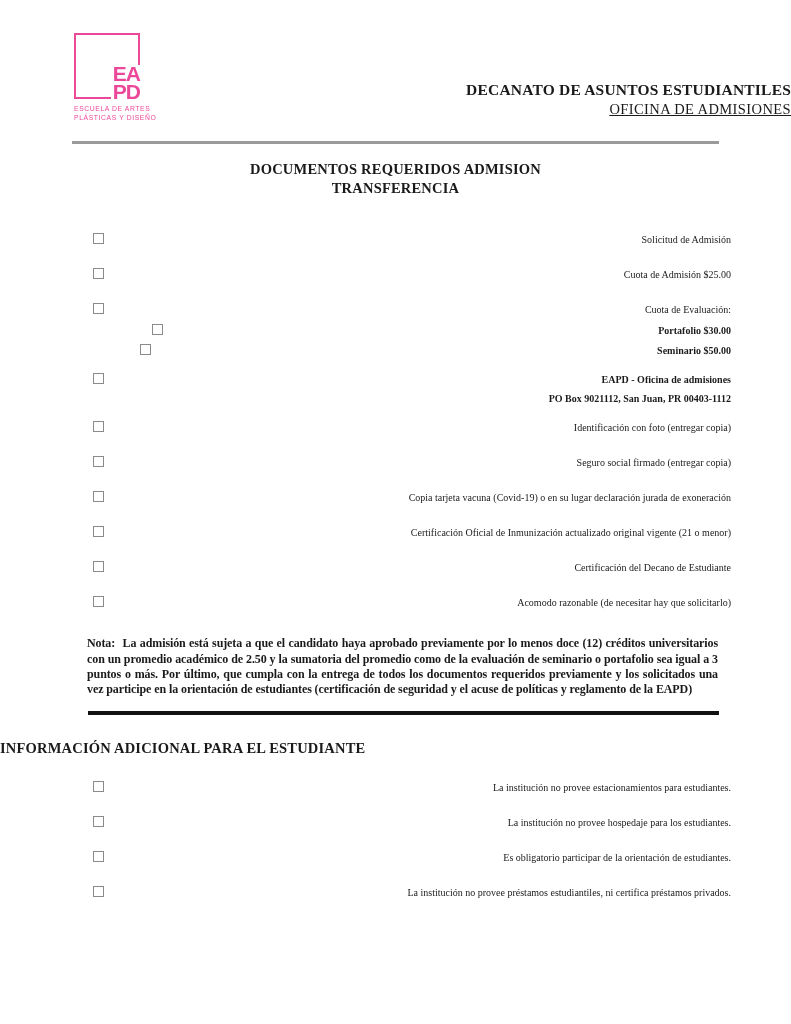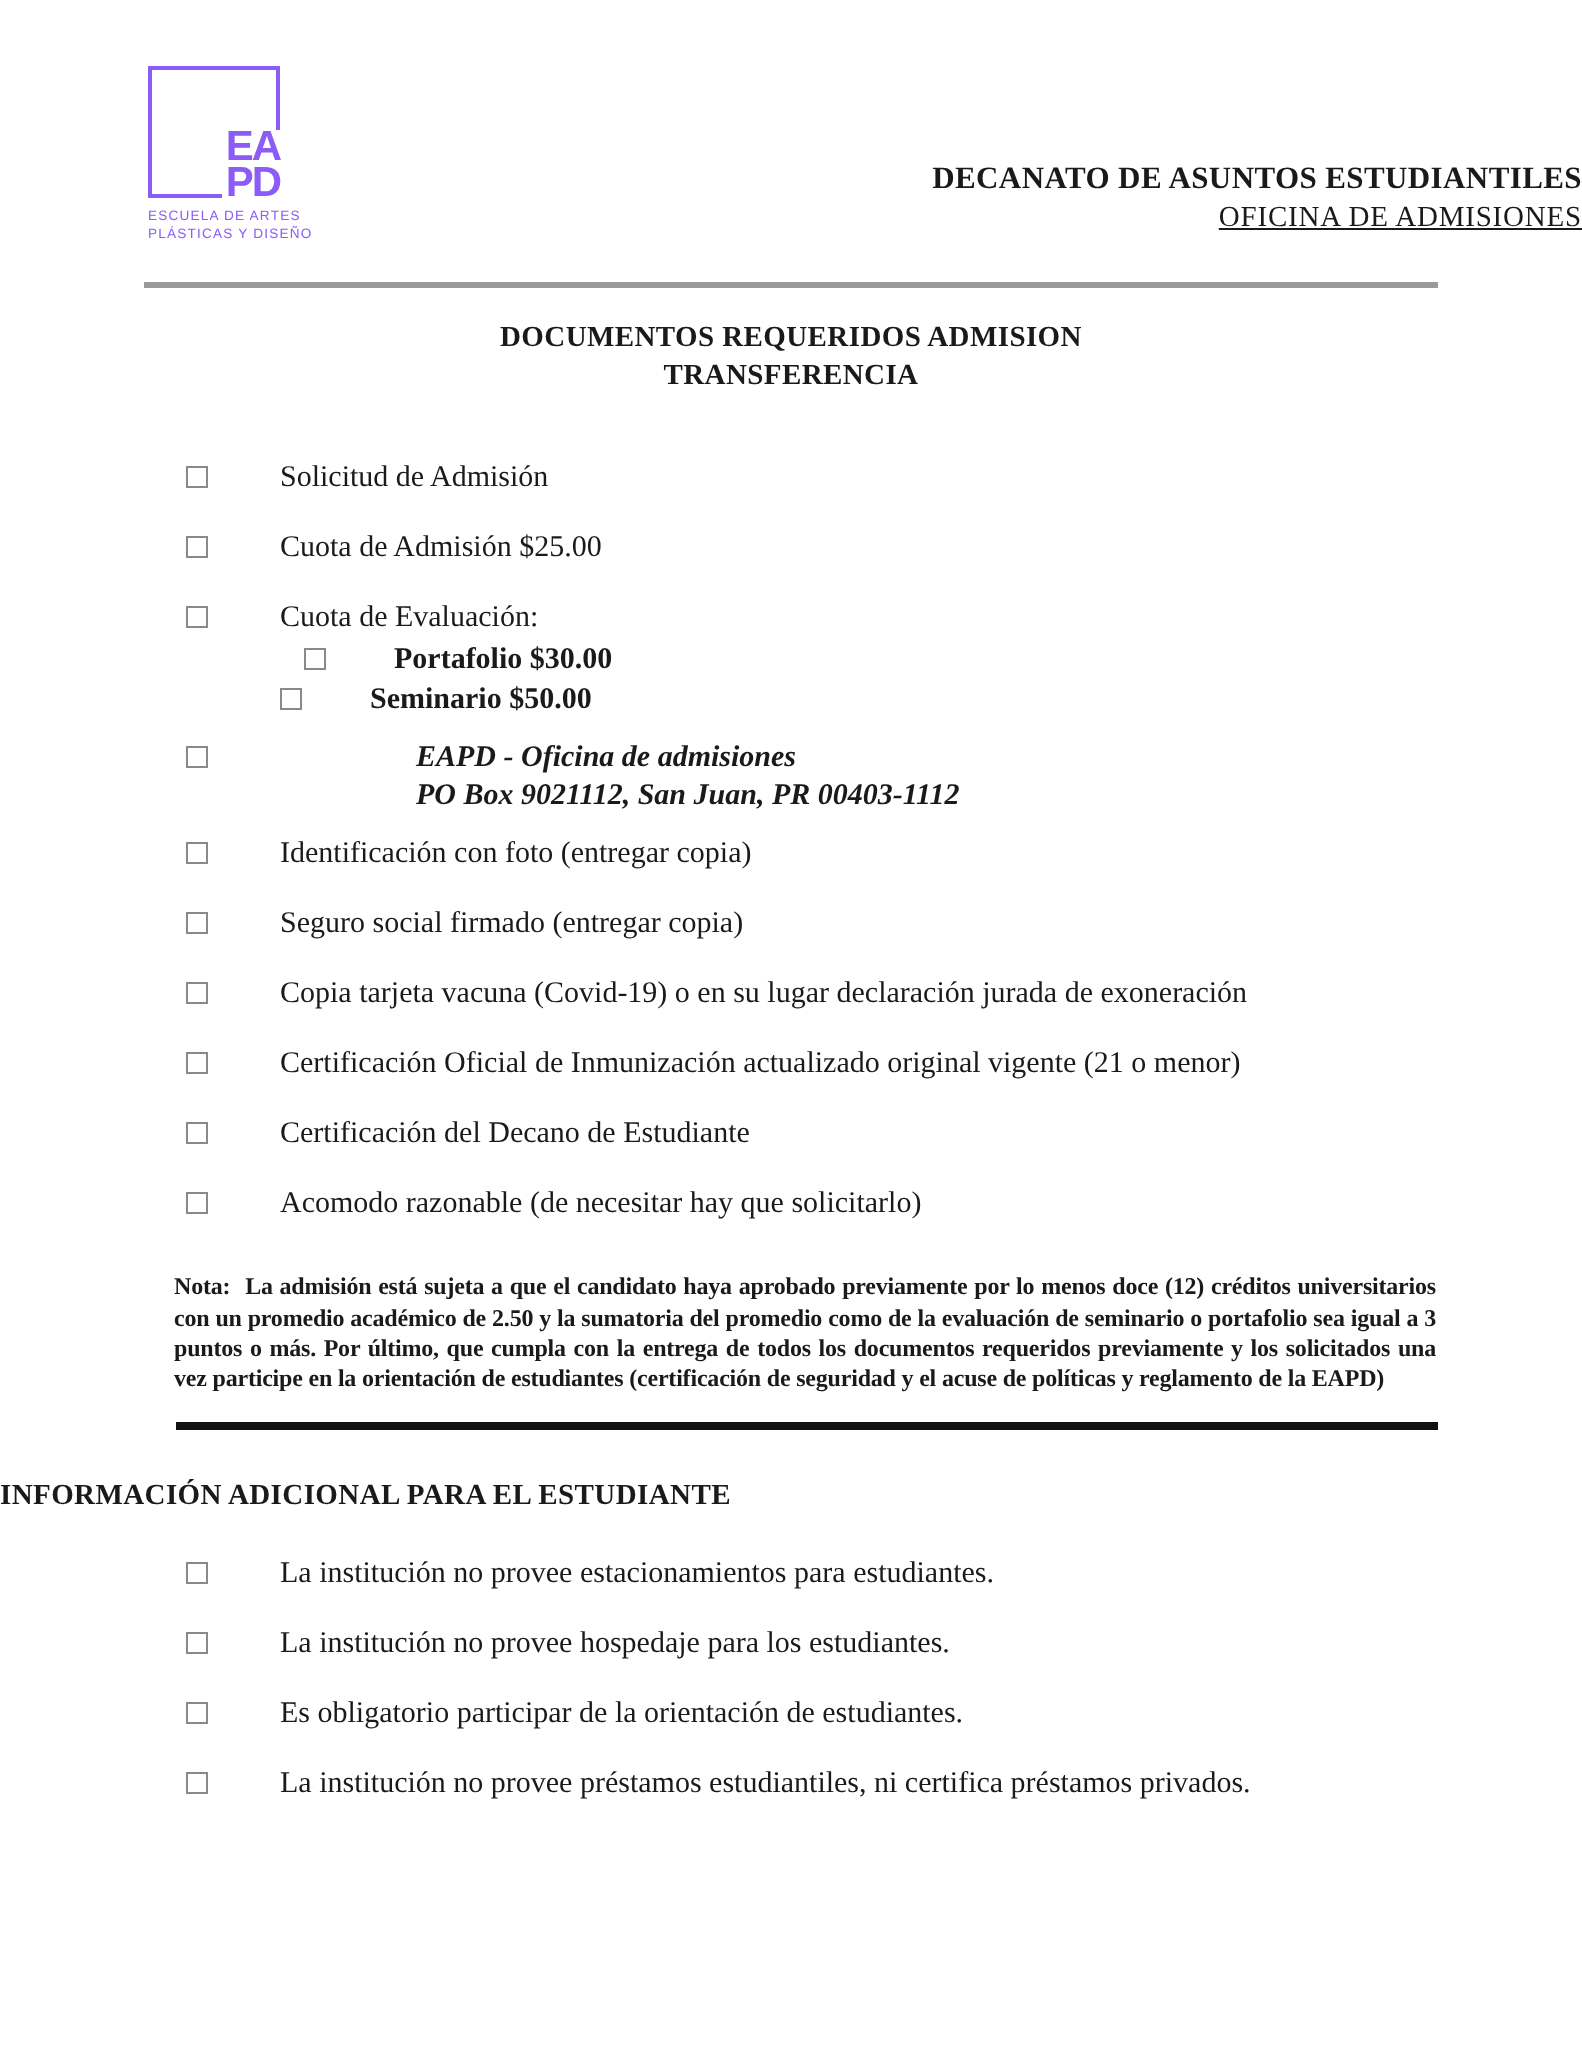--- a/index.html
+++ b/index.html
@@ -40,56 +40,56 @@
   .header-subtitle { font-size: 14.5px; margin-top: 2px; letter-spacing: 0.4px; text-decoration: underline; }
 
   .rule-gray { height: 3px; background: #9a9a9a; margin: 0 72px; }
   .rule-black { height: 4px; background: #121212; margin: 13px 72px 0 88px; }
 
   
   .doc-title { text-align: center; margin-top: 16px; font-weight: bold; font-size: 14.5px; line-height: 1.32; letter-spacing: 0.2px; }
 
   
   .checklist { margin: 32px 60px 0 93px; }
-  .row { display: flex; align-items: flex-start; font-size: 15px; line-height: 19px; margin-bottom: 16px; }
+  .row { display: flex; align-items: flex-start; font-size: 10px; line-height: 19px; margin-bottom: 16px; text-align: right; }
   .row.tight { margin-bottom: 2px; }
   .row.tight2 { margin-bottom: 1px; padding-left: 12px; }
   .row.after-sub { margin-bottom: 10px; }
   .row.sub { margin-left: 47px; }
   .cb {
     width: 11px; height: 11px; flex: none;
     border: 1px solid #8a8a8a; background: #ffffff;
     margin-top: 3px;
   }
   .row > .cb { margin-right: 36px; }
   .row.sub > .cb { margin-right: 34px; }
   .txt { flex: 1; }
   .bold { font-weight: bold; }
-  .addr { margin-left: 68px; font-weight: bold; font-style: italic; }
+  .addr { margin-left: 68px; font-weight: bold; }
 
   
   .note {
     margin: 24px 73px 0 87px;
     font-size: 12px; font-weight: bold;
     line-height: 15.4px; text-align: justify;
     letter-spacing: -0.1px;
   }
   .note-label { margin-right: 4px; }
 
   
   .section2-title { text-align: left; font-weight: bold; font-size: 14.5px; margin-top: 25px; letter-spacing: 0.2px; }
   .checklist.second { margin-top: 21px; }
 </style>
 </head>
 <body>
 
 <div class="page">
 
   <div class="header">
-    <div class="logo" style="color: #8b5cf6;">
+    <div class="logo" style="color: #ec4899;">
       <div class="logo-box">
         <div class="logo-acronym">
           <div>EA</div>
           <div>PD</div>
         </div>
       </div>
       <div class="logo-caption">
         <div>ESCUELA DE ARTES</div>
         <div>PLÁSTICAS Y DISEÑO</div>
       </div>

